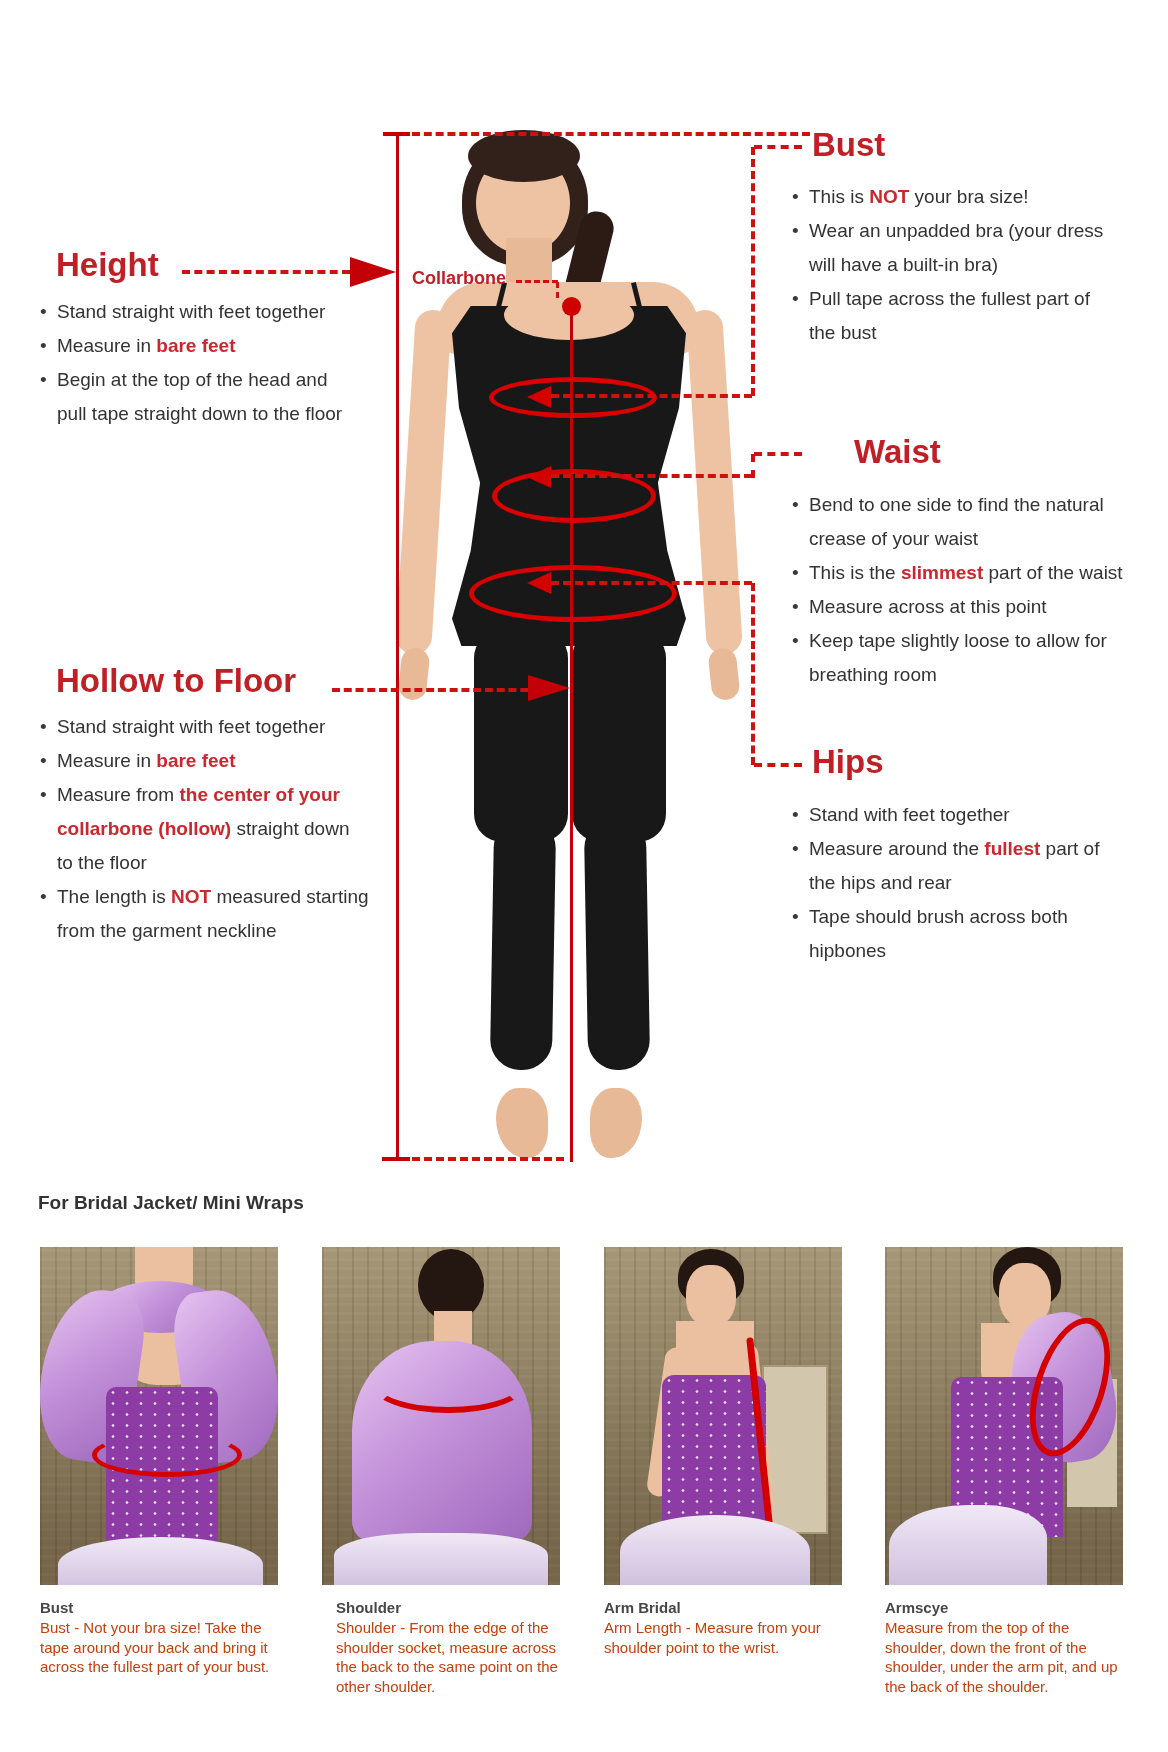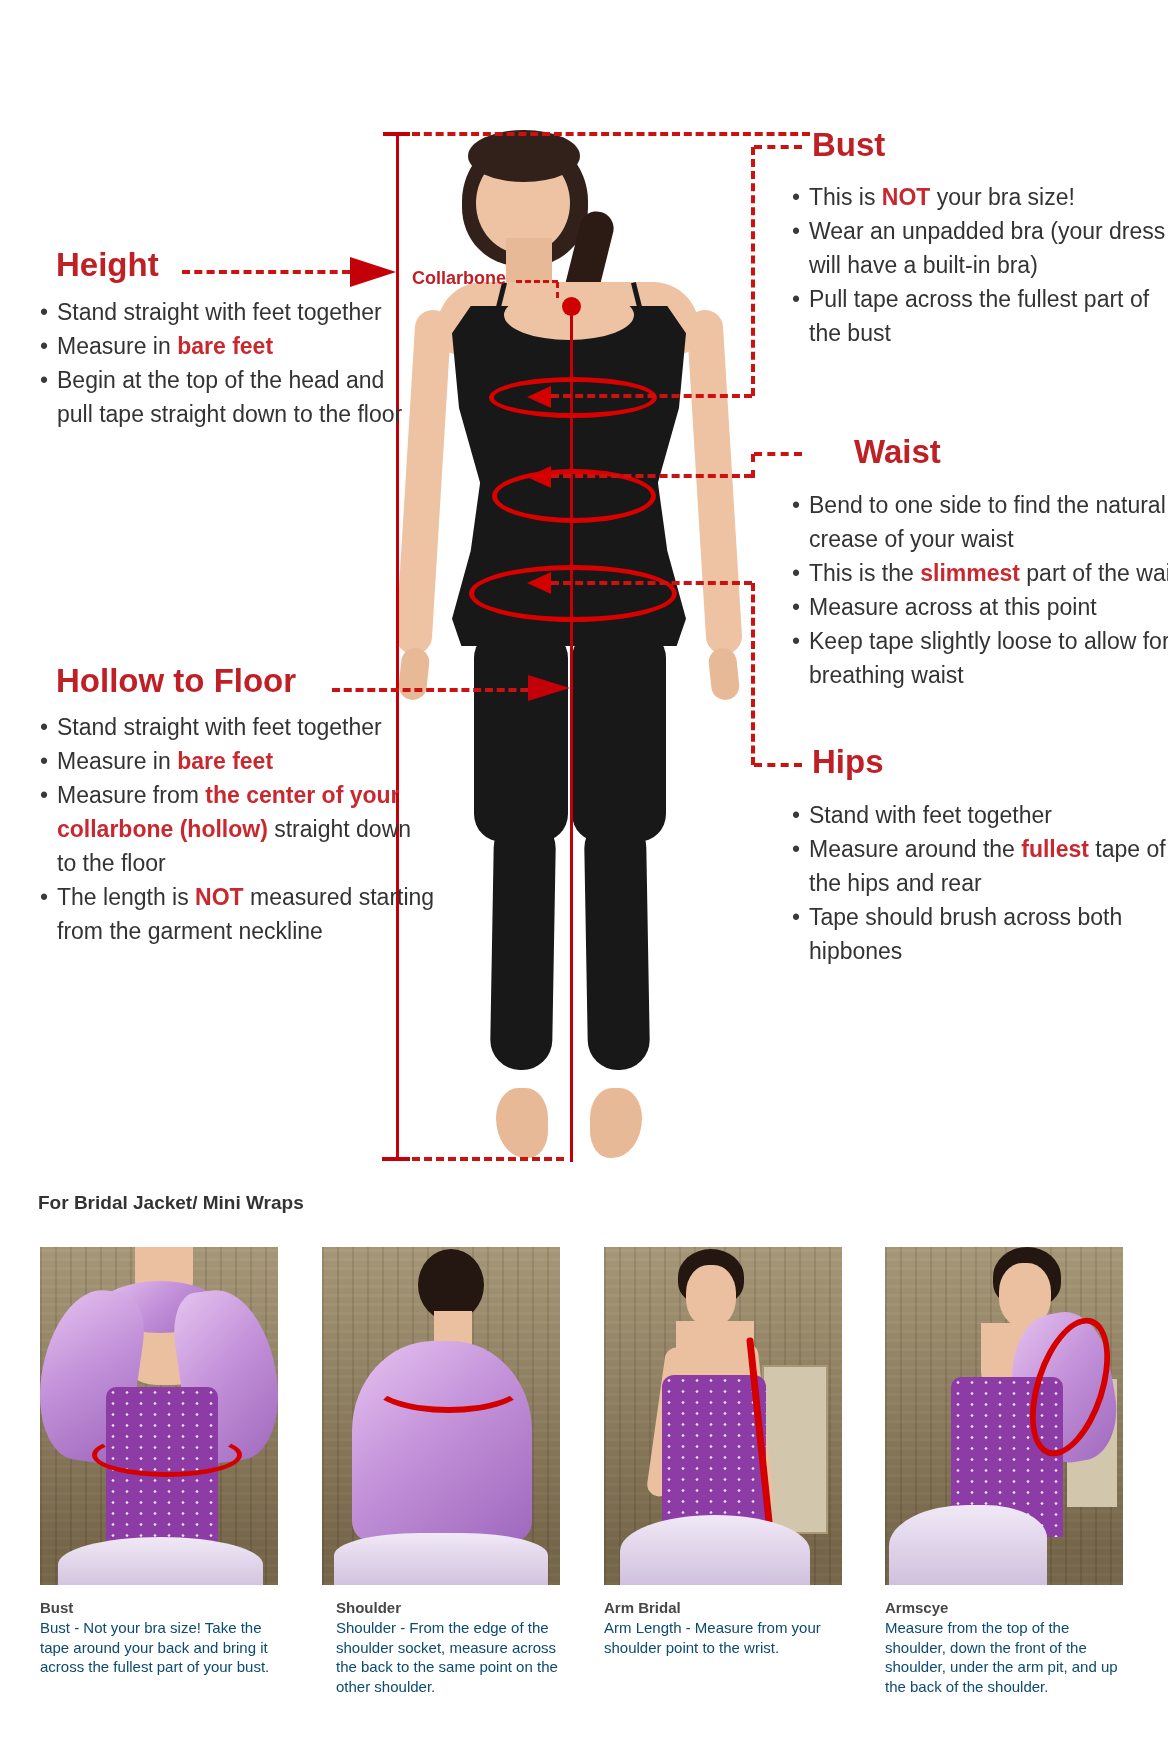--- a/index.html
+++ b/index.html
@@ -1,29 +1,29 @@
 <!DOCTYPE html>
 <html><head>
 <meta charset="utf-8">
 <style>
   html,body{margin:0;padding:0;background:#ffffff;}
   body{font-family:"Liberation Sans", sans-serif;}
   .canvas{position:relative;width:1168px;height:1752px;background:#ffffff;overflow:hidden;}
 
   
   .sec-head{position:absolute;font-size:33px;font-weight:bold;color:#bf2026;letter-spacing:0;line-height:1.05;white-space:nowrap;z-index:6;}
-  .bl{position:relative;padding-left:19px;font-size:23px;color:#333333;line-height:34px;white-space:nowrap;}
+  .bl{position:relative;padding-left:19px;font-size:19px;color:#333333;line-height:34px;white-space:nowrap;}
   .bl:not(.nb)::before{content:"\2022";position:absolute;left:2px;top:0;color:#3a3a3a;}
   .bl .em{color:#c9282e;font-weight:bold;}
   .bullets{position:absolute;z-index:6;}
   .collarbone{position:absolute;font-size:18px;font-weight:bold;color:#bf2026;white-space:nowrap;z-index:6;}
   .section-title{position:absolute;font-size:19px;font-weight:bold;color:#333333;white-space:nowrap;z-index:6;}
   .cap{position:absolute;width:245px;z-index:6;}
   .cap .cap-label{font-size:15px;font-weight:bold;color:#474747;line-height:20px;}
-  .cap .cap-text{font-size:15px;color:#0c4a6e;line-height:19.5px;}
+  .cap .cap-text{font-size:15px;color:#c2410c;line-height:19.5px;}
 
   
   .solid-v{position:absolute;background:#c30008;width:3px;z-index:4;}
   .solid-cap{position:absolute;background:#c30008;height:4px;z-index:4;}
   .dash-h{position:absolute;border-top:4px dashed #cc1111;z-index:5;}
   .dash-h.thin{border-top-width:3px;}
   .dash-v{position:absolute;border-left:4px dashed #cc1111;z-index:5;}
   .dash-v.thin{border-left-width:3px;}
   .tri-right{position:absolute;width:0;height:0;border-top:15px solid transparent;border-bottom:15px solid transparent;border-left:46px solid #c30008;z-index:5;}
   .tri-left{position:absolute;width:0;height:0;border-top:11px solid transparent;border-bottom:11px solid transparent;border-right:24px solid #d40000;z-index:5;}
@@ -135,32 +135,32 @@
   <div class="dash-h" style="left:551px;top:474px;width:201px;"></div>
   <div class="dash-v" style="left:751px;top:454px;height:24px;"></div>
   <div class="dash-h" style="left:754px;top:452px;width:48px;"></div>
   <div class="sec-head" style="left:810px;top:435px;margin-left:44px;">Waist</div>
   <div class="bullets" style="left:790px;top:488px;">
     <div class="bl"><span>Bend to one side to find the natural</span></div>
     <div class="bl nb"><span>crease of your waist</span></div>
     <div class="bl"><span>This is the </span><span class="em">slimmest</span><span> part of the waist</span></div>
     <div class="bl"><span>Measure across at this point</span></div>
     <div class="bl"><span>Keep tape slightly loose to allow for</span></div>
-    <div class="bl nb"><span>breathing waist</span></div>
+    <div class="bl nb"><span>breathing room</span></div>
   </div>
 
   <div class="ellipse" style="left:469px;top:565px;width:198px;height:47px;"></div>
   <div class="tri-left" style="left:527px;top:572px;"></div>
   <div class="dash-h" style="left:551px;top:581px;width:201px;"></div>
   <div class="dash-v" style="left:751px;top:583px;height:182px;"></div>
   <div class="dash-h" style="left:754px;top:763px;width:48px;"></div>
   <div class="sec-head" style="left:812px;top:745px;">Hips</div>
   <div class="bullets" style="left:790px;top:798px;">
     <div class="bl"><span>Stand with feet together</span></div>
-    <div class="bl"><span>Measure around the </span><span class="em">fullest</span><span> tape of</span></div>
+    <div class="bl"><span>Measure around the </span><span class="em">fullest</span><span> part of</span></div>
     <div class="bl nb"><span>the hips and rear</span></div>
     <div class="bl"><span>Tape should brush across both</span></div>
     <div class="bl nb"><span>hipbones</span></div>
   </div>
 
   <div class="section-title" style="left:38px;top:1192px;">For Bridal Jacket/ Mini Wraps</div>
 
   <div class="photo" style="left:40px;">
     <div class="pp p-skin" style="left:95px;top:0;width:58px;height:62px;border-radius:0 0 45% 45%;"></div>
     <div class="pp p-skin" style="left:78px;top:46px;width:96px;height:92px;border-radius:0 0 40% 40%;"></div>

